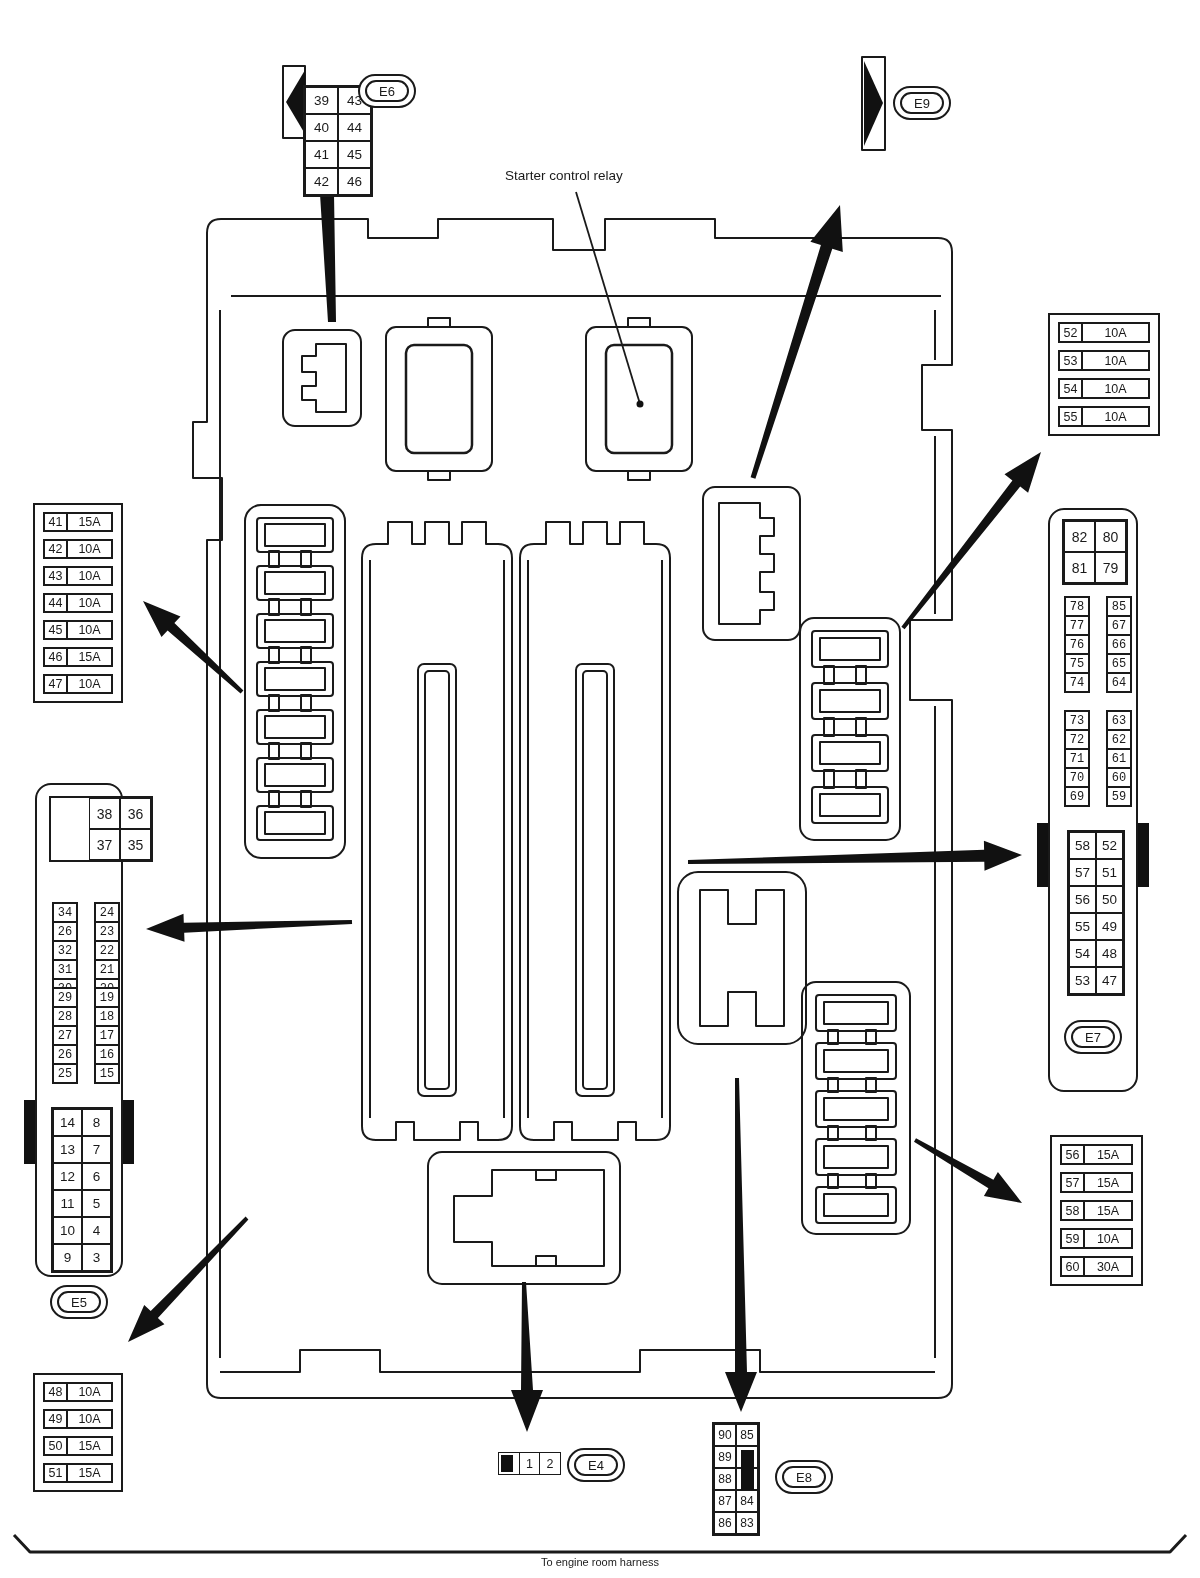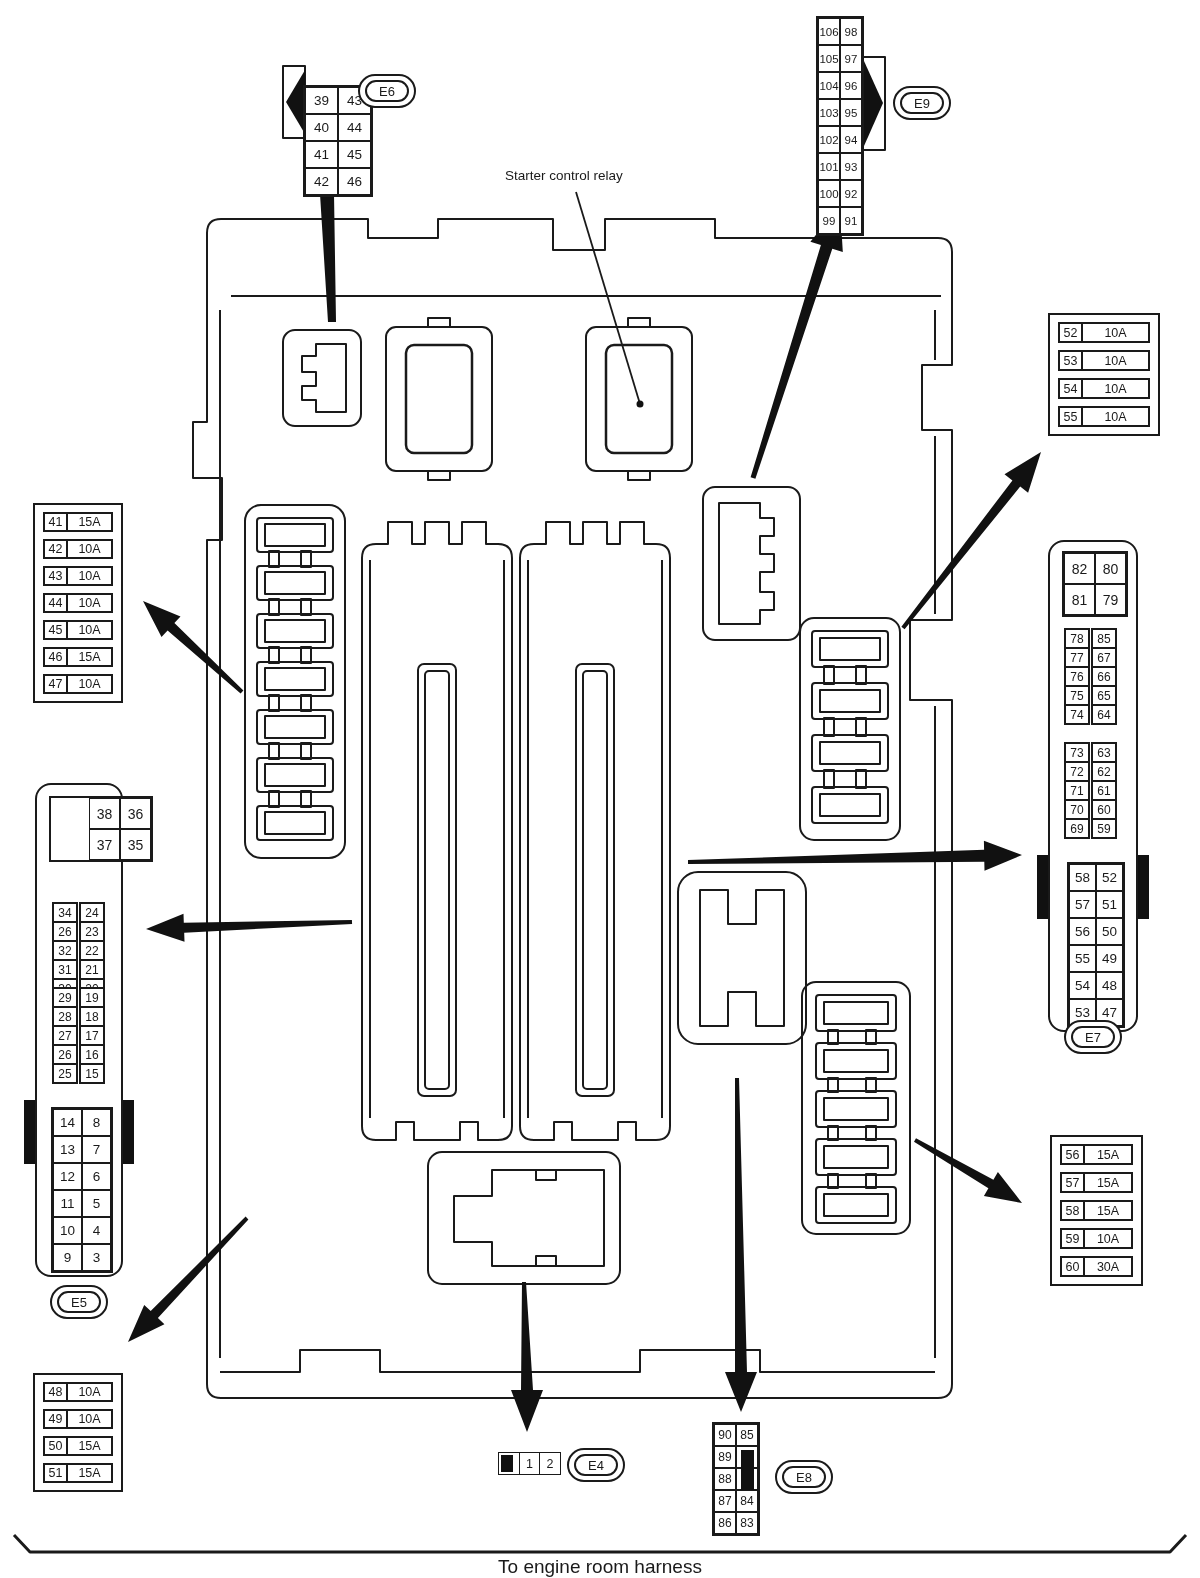--- a/index.html
+++ b/index.html
@@ -17,29 +17,29 @@
   #e9-table { left:816px; top:16px;  grid-template-columns:22px 22px; grid-auto-rows:27px; font-size:11.5px; }
   #e8-table { left:712px; top:1422px; grid-template-columns:22px 22px; grid-auto-rows:22px; font-size:12px; }
   #e8-black { position:absolute; left:27px; top:26px; width:13px; height:40px; background:#111; }
   #e7-top    { left:12px; top:9px;   grid-template-columns:31px 31px; grid-auto-rows:31px; font-size:14px; }
   #e7-bottom { left:17px; top:320px; grid-template-columns:27px 27px; grid-auto-rows:27px; font-size:13.5px; }
   #e5-top    { left:12px; top:11px;  grid-template-columns:31px 31px; grid-auto-rows:31px; font-size:14px;padding-left:38px; }
   #e5-bottom { left:14px; top:322px; grid-template-columns:29px 29px; grid-auto-rows:27px; font-size:13.5px; }
 
   
   .asm { position:absolute; border:2px solid #1a1a1a; border-radius:16px; background:#fff; }
-  #e7-asm { left:1048px; top:540px; width:90px; height:492px; }
+  #e7-asm { left:1048px; top:508px; width:90px; height:584px; }
   #e5-asm { left:35px;  top:783px; width:88px; height:494px; }
   .asm .pin-grid, .asm .mini-grid { position:absolute; }
   .tab { position:absolute; width:11px; height:64px; background:#111; }
   #e7-asm .tab { top:313px; } #e5-asm .tab { top:315px; }
   .tab.l { left:-13px; } .tab.r { right:-13px; }
 
   
-  .mini-grid { display:grid; grid-template-columns:26px 26px; column-gap:1px; }
+  .mini-grid { display:grid; grid-template-columns:26px 26px; column-gap:16px;font-family:Liberation Mono, monospace; }
   .mini-grid .mini-cell { border:2px solid #1a1a1a; height:21px; margin-top:-2px;
       display:flex; align-items:center; justify-content:center; font-size:12px; background:#fff; }
   .mini-grid .mini-cell:nth-child(-n+2) { margin-top:0; }
   #e7-mid1 { left:14px; top:86px; }  #e7-mid2 { left:14px; top:200px; }
   #e5-mid1 { left:15px; top:84px;margin-top:33px; }  #e5-mid2 { left:15px; top:202px; }
 
   
   .fuse-table { position:absolute; border:2px solid #1a1a1a; background:#fff;
       padding:7px 8px; display:flex; flex-direction:column; gap:7px; }
   .fuse-row { border:2px solid #1a1a1a; display:flex; height:20px; background:#fff; }
@@ -63,21 +63,21 @@
   .oval { position:absolute; width:58px; height:34px; border:2px solid #1a1a1a; border-radius:18px;
       display:flex; align-items:center; justify-content:center; background:#fff; }
   .oval-in { width:44px; height:22px; border:2px solid #1a1a1a; border-radius:12px;
       display:flex; align-items:center; justify-content:center; font-size:13px; }
   #e6-oval { left:358px; top:74px; }   #e9-oval { left:893px;  top:86px; }
   #e7-oval { left:1064px; top:1020px; } #e5-oval { left:50px;  top:1285px; }
   #e4-oval { left:567px; top:1448px; }  #e8-oval { left:775px; top:1460px; }
 
   
   #starter-label { position:absolute; left:505px; top:168px; font-size:13.5px; }
-  #harness-label { position:absolute; left:0; top:1556px; width:100%; text-align:center; font-size:19px; }
+  #harness-label { position:absolute; left:0; top:1556px; width:100%; text-align:center; font-size:11px; }
 </style>
 </head>
 <body>
 
 <div id="canvas">
 
   <svg id="art" width="1200" height="1578" viewBox="0 0 1200 1578">
     <defs>
       <g id="slotA">
           <rect x="0" y="0" width="76" height="34" rx="3"></rect>
@@ -233,38 +233,20 @@
       <div class="cell">44</div>
       <div class="cell">41</div>
       <div class="cell">45</div>
       <div class="cell">42</div>
       <div class="cell">46</div>
     </div>
   <div id="e6-oval" class="oval">
     <div class="oval-in">E6</div>
   </div>
 
-  <div id="e9-table" class="pin-grid">
-      <div class="cell">106</div>
-      <div class="cell">98</div>
-      <div class="cell">105</div>
-      <div class="cell">97</div>
-      <div class="cell">104</div>
-      <div class="cell">96</div>
-      <div class="cell">103</div>
-      <div class="cell">95</div>
-      <div class="cell">102</div>
-      <div class="cell">94</div>
-      <div class="cell">101</div>
-      <div class="cell">93</div>
-      <div class="cell">100</div>
-      <div class="cell">92</div>
-      <div class="cell">99</div>
-      <div class="cell">91</div>
-    </div>
   <div id="e9-oval" class="oval">
     <div class="oval-in">E9</div>
   </div>
 
   <div id="f52" class="fuse-table">
       <div class="fuse-row">
         <div class="fuse-num">52</div>
         <div class="fuse-amp">10A</div>
       </div>
       <div class="fuse-row">

